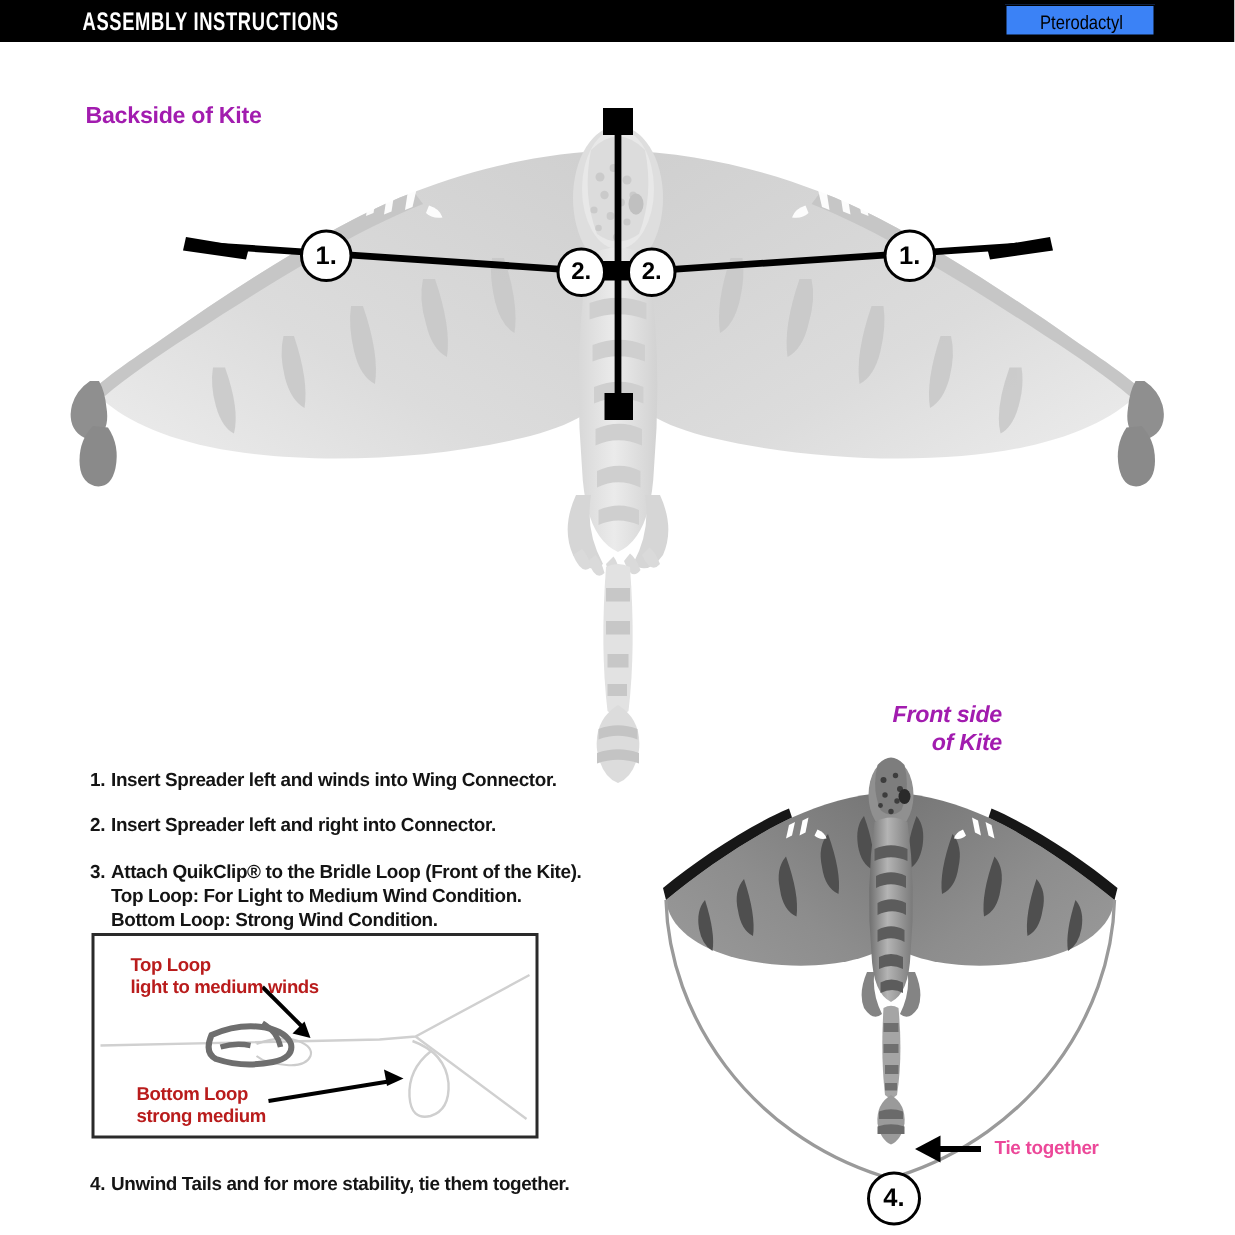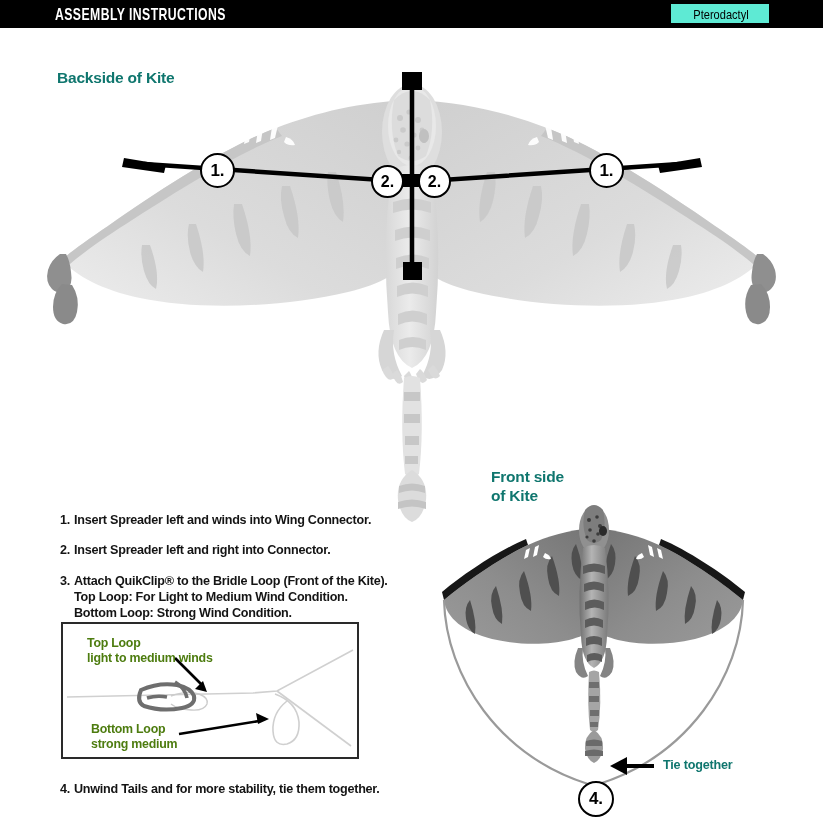--- a/index.html
+++ b/index.html
@@ -36,51 +36,52 @@
     transform-origin: left top;
     white-space: nowrap;
     font-family: "Liberation Sans Narrow", "Liberation Sans", sans-serif;
   }
   #product-name-box {
     position: absolute;
     right: 53px;
     top: 3px;
     width: 100px;
     height: 21px;
-    background: #5eead4;
+    background: #3b82f6;
     border: 1.5px solid #000000;
     box-sizing: border-box;
   }
   #product-name {
     position: absolute;
     left: 0; top: 3px;
     width: 100px;
     text-align: center;
     font-size: 13px;
     color: #000000;
     transform: scaleX(0.85);
     transform-origin: center top;
     white-space: nowrap;
   }
 
   
   .section-heading {
     position: absolute;
     font-weight: bold;
     font-size: 15.5px;
-    color: #0f766e;
+    color: #a21caf;
     white-space: pre-line;
     letter-spacing: -0.2px;
   }
   #backside-heading { left: 57px; top: 69px; }
   #frontside-heading {
-    left: 491px; top: 468px;
+    left: 518px; top: 468px;
     width: 150px;
-    text-align: left;
+    text-align: right;
     line-height: 1.22;
+    font-style: italic;
   }
 
   
   #steps {
     position: absolute;
     left: 60px;
     top: 512px;
     width: 380px;
   }
   .step {
@@ -119,21 +120,21 @@
     height: 137px;
     border: 2px solid #2a2a2a;
     background: #ffffff;
     box-sizing: border-box;
     overflow: hidden;
   }
   .bridle-label {
     position: absolute;
     font-weight: bold;
     font-size: 12.4px;
-    color: #4d7c0f;
+    color: #b91c1c;
     white-space: pre-line;
     line-height: 1.20;
     letter-spacing: -0.25px;
   }
   #top-loop-label { left: 24px; top: 12px; }
   #bottom-loop-label { left: 28px; top: 98px; }
 
   
   .callout {
     position: absolute;
@@ -156,21 +157,21 @@
   #callout-2-right { left: 418px; top: 165px; }
   #callout-4       { left: 578px; top: 781px; width: 36px; height: 36px; font-size: 17px; }
 
   
   #tie-together-label {
     position: absolute;
     left: 663px;
     top: 758px;
     font-size: 12.6px;
     font-weight: bold;
-    color: #0f766e;
+    color: #ec4899;
     letter-spacing: -0.2px;
     white-space: nowrap;
   }
 
   
   .art {
     position: absolute;
     pointer-events: none;
   }
   #backside-art { left: 0; top: 40px; width: 823px; height: 490px; }

